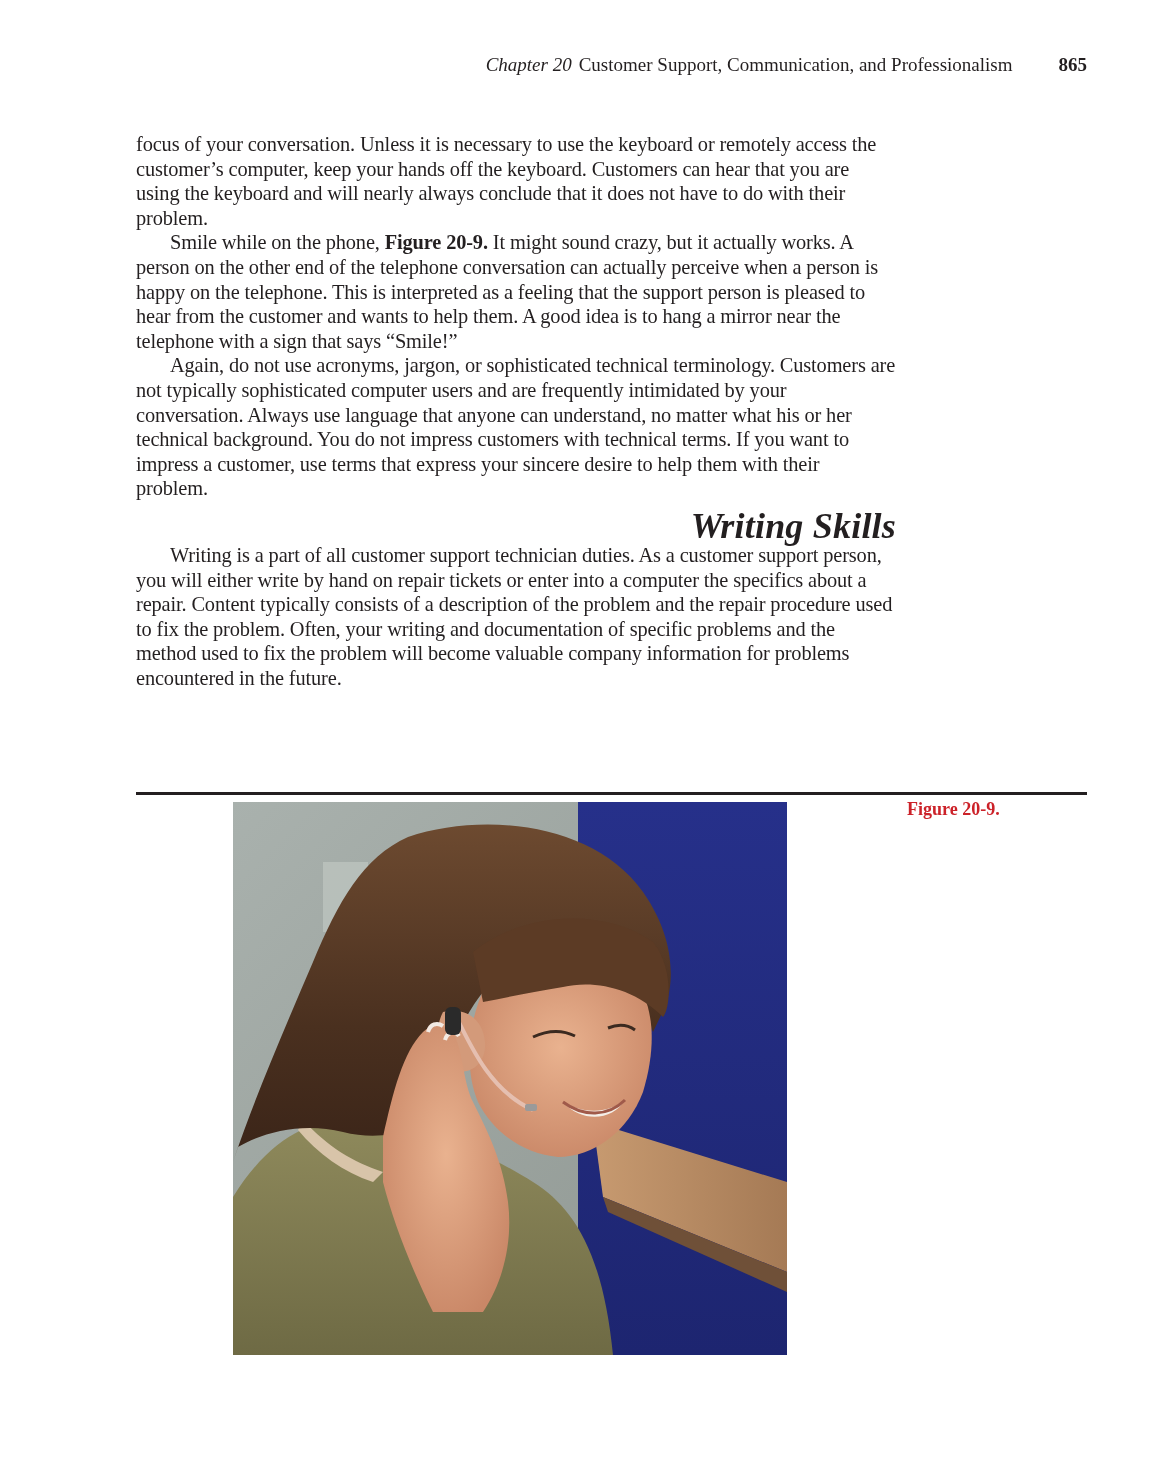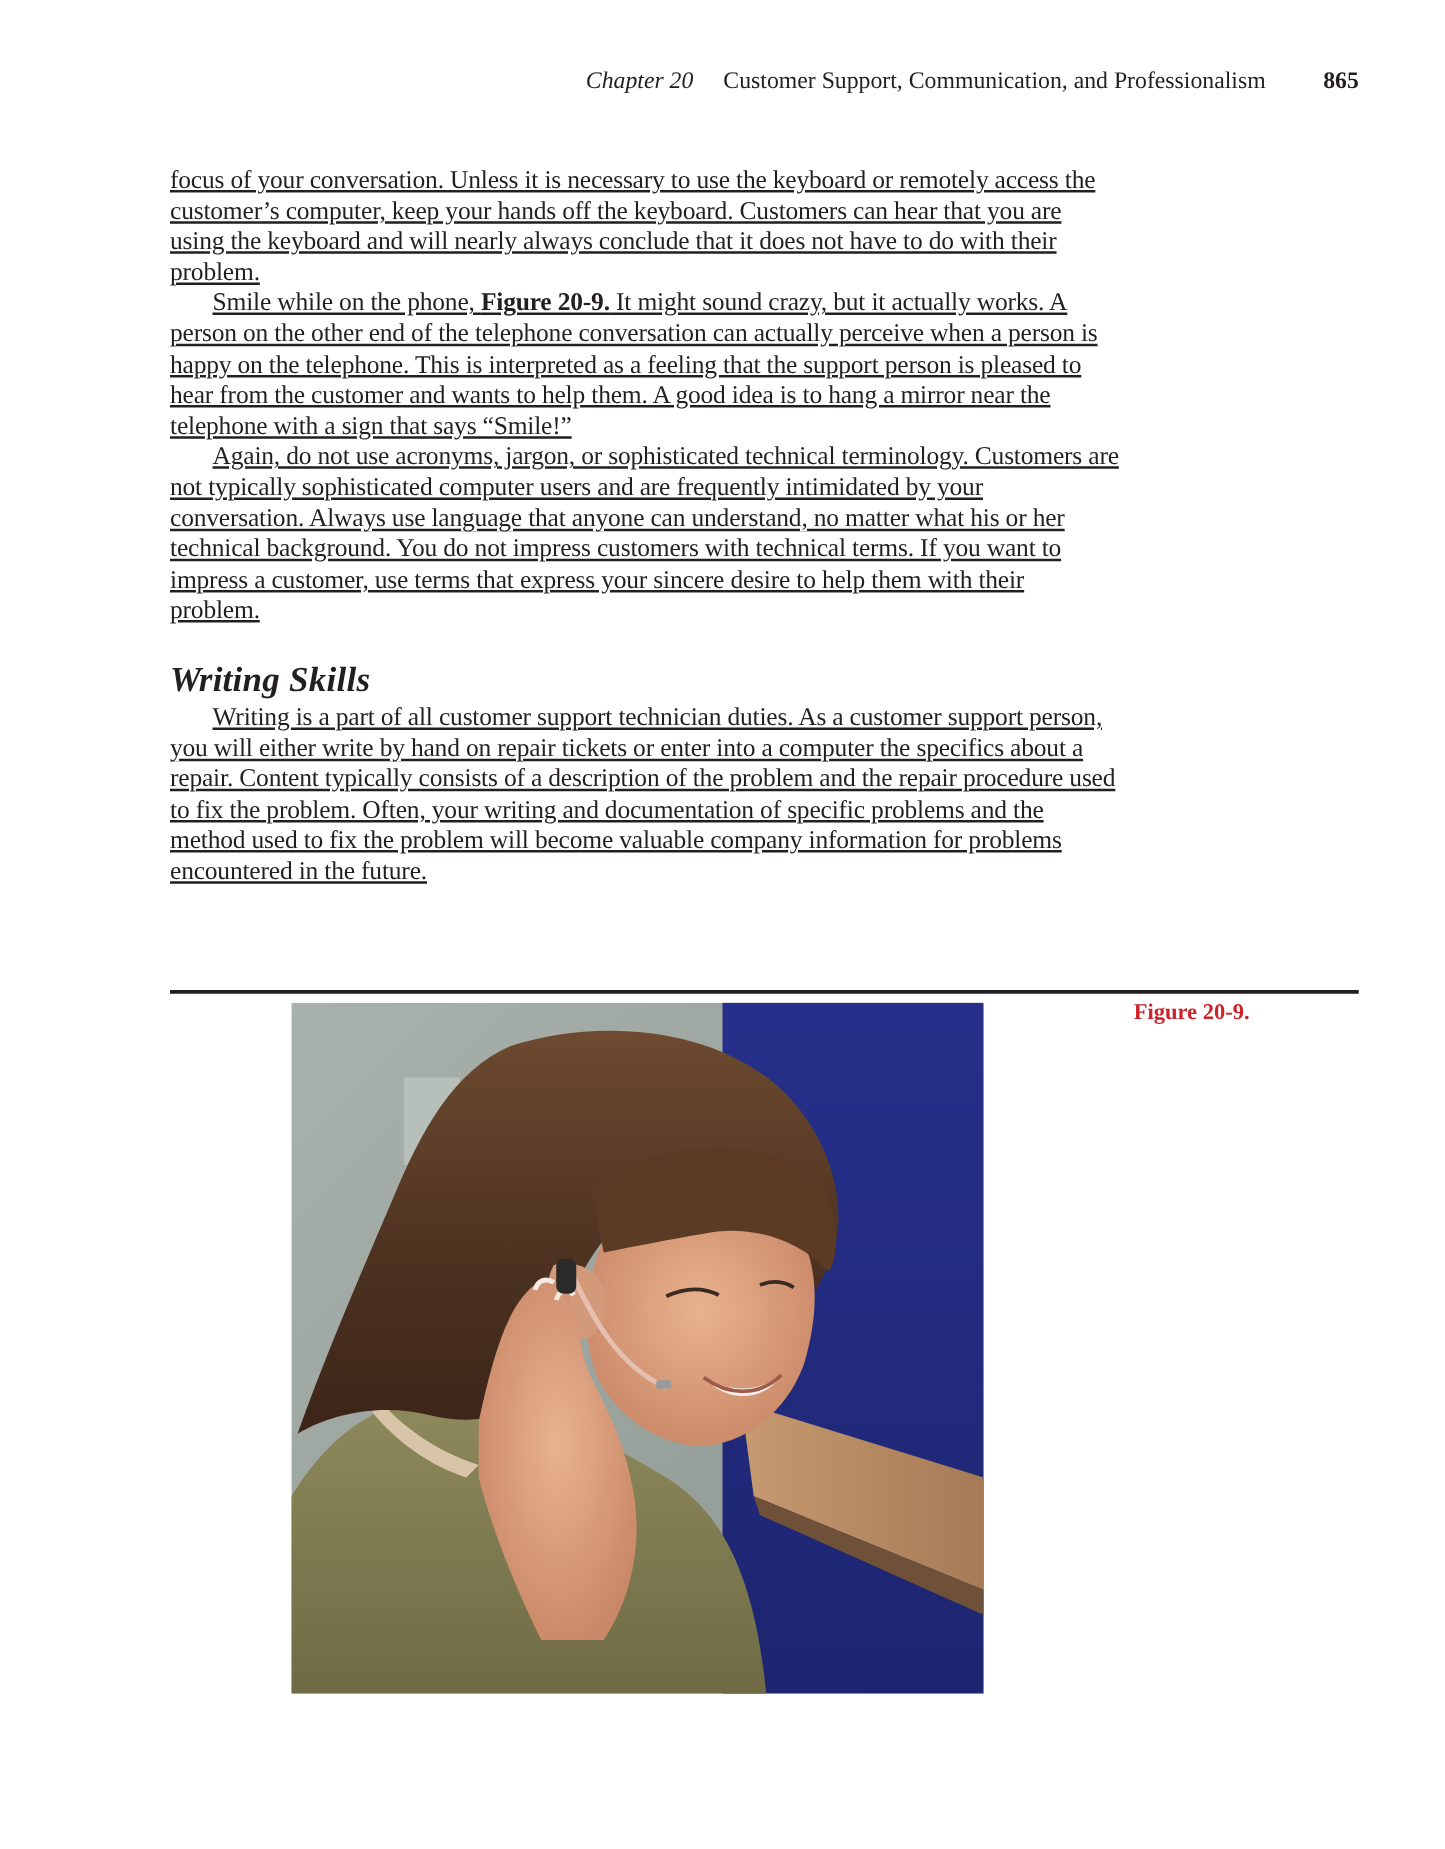--- a/index.html
+++ b/index.html
@@ -1,29 +1,29 @@
 <!DOCTYPE html>
 <html><head>
 <meta charset="utf-8">
 <style>
   html, body { margin: 0; padding: 0; background: #ffffff; }
   body { width: 1156px; height: 1479px; position: relative; overflow: hidden;
          font-family: "Liberation Serif", "DejaVu Serif", serif; color: #231f20; }
   .header { position: absolute; top: 53px; left: 0; width: 1087px; text-align: right;
             font-size: 19px; line-height: 24px; white-space: nowrap; }
-  .header .chap { font-style: italic; margin-right: 24px; }
+  .header .chap { font-style: italic; margin-right: 7px; }
   .header .title { margin-right: 46px; }
   .header .pnum { font-weight: bold; margin-top: 43px; }
   .body-text { position: absolute; left: 136px; top: 132px; width: 760px;
                font-size: 20.4px; line-height: 24.6px; letter-spacing: -0.15px; }
-  .body-text p { margin: 0; text-decoration: underline; }
+  .body-text p { margin: 0; }
   .body-text p.indent { text-indent: 34px; }
   .body-text b { font-weight: bold; }
-  .section-heading { margin: 27px 0 0 0; font-size: 28px; line-height: 34px;
-                     font-style: italic; font-weight: bold; letter-spacing: 0.2px; }
+  .section-heading { margin: 8px 0 0 0; font-size: 36px; line-height: 34px;
+                     font-style: italic; font-weight: bold; letter-spacing: 0.2px; text-align: right; }
   .rule { position: absolute; left: 136px; top: 792px; width: 951px; height: 3px; background: #231f20; }
   .photo { position: absolute; left: 233px; top: 802px; width: 554px; height: 553px; overflow: hidden; }
   .caption { position: absolute; left: 907px; top: 798px; width: 190px;
              font-size: 18px; line-height: 22.8px; }
   .caption .fig-label { color: #cc2229; font-weight: bold; display: block; }
 </style>
 </head>
 <body>
 
 <div class="header">

